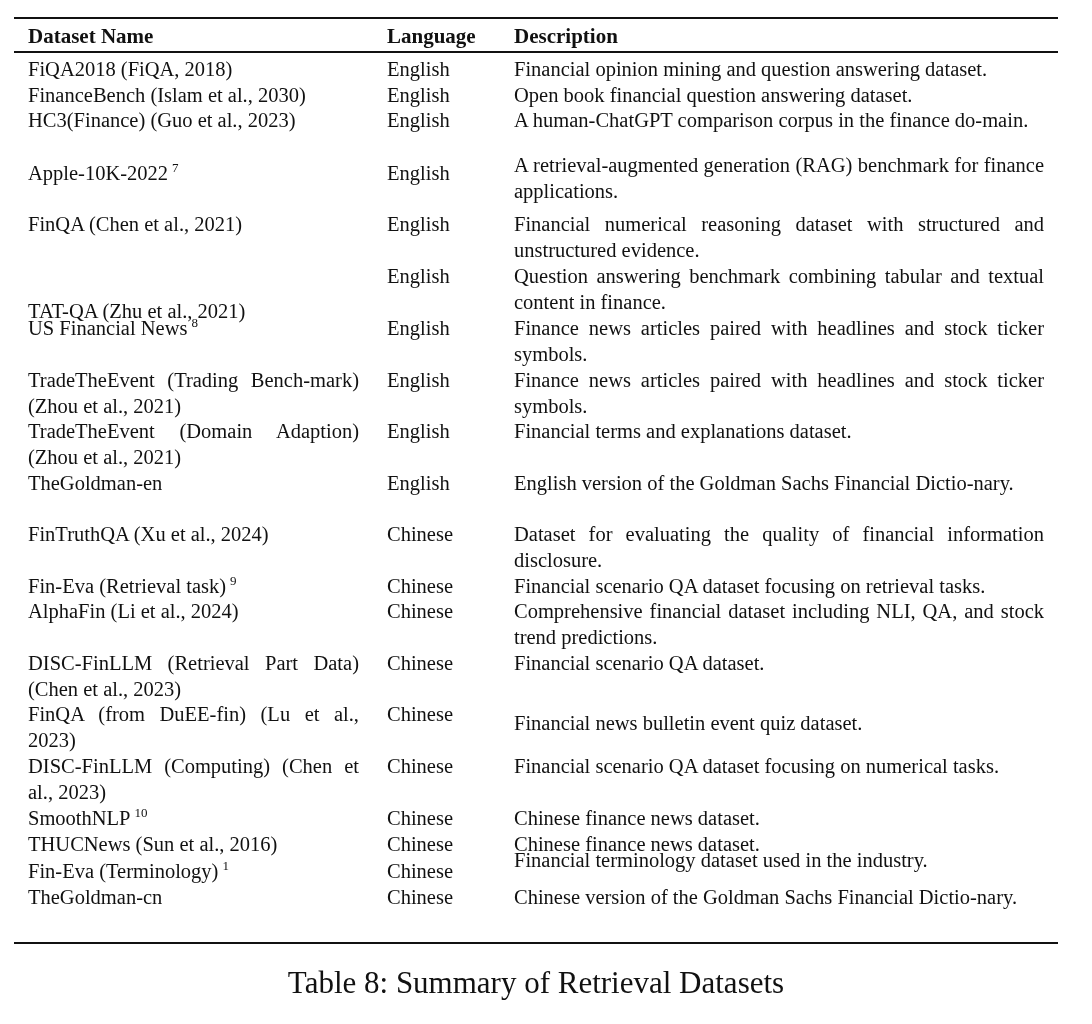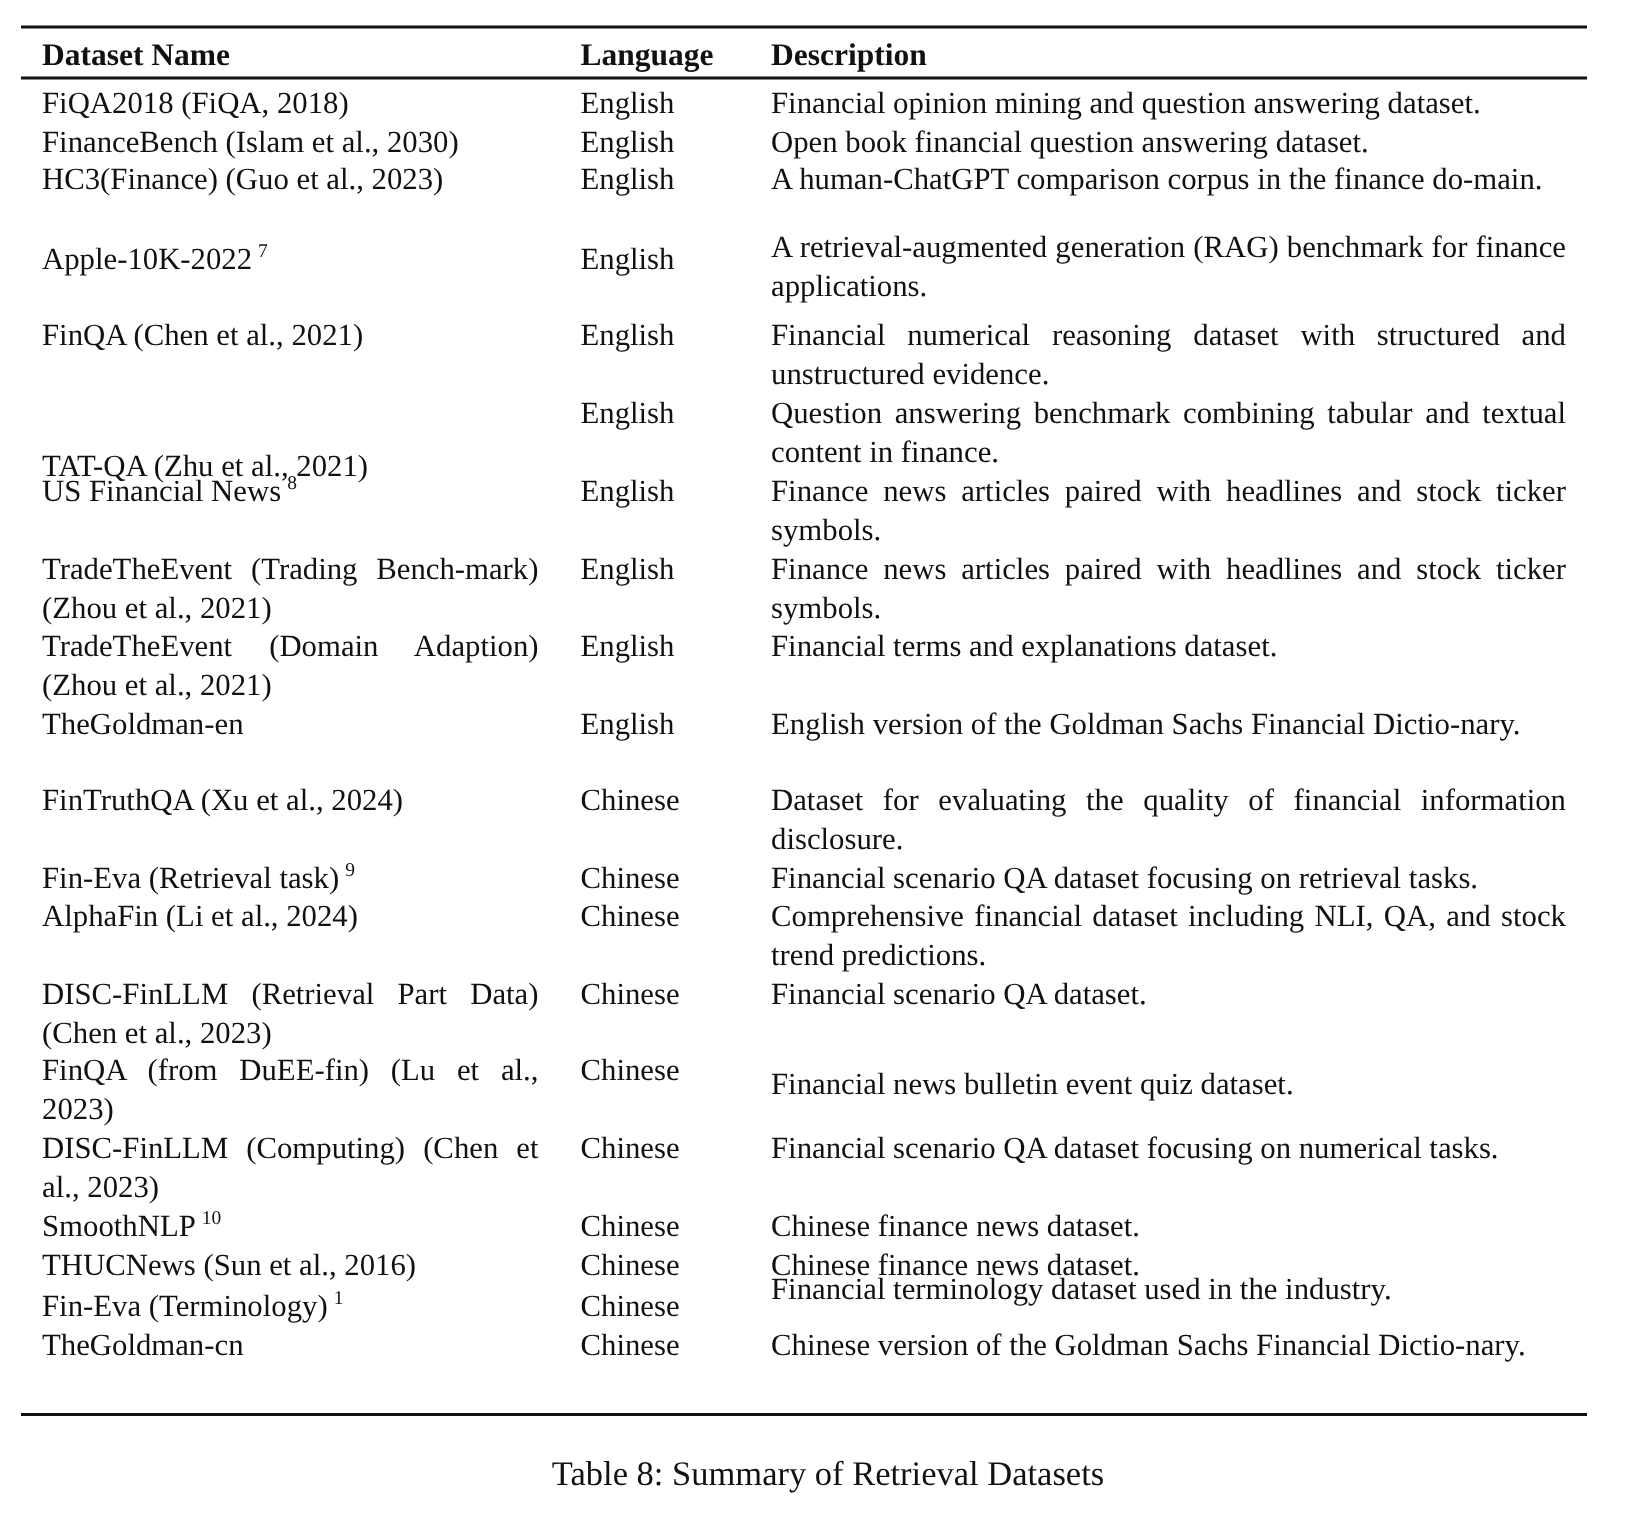--- a/index.html
+++ b/index.html
@@ -14,21 +14,21 @@
   .hdr { position: absolute; top: 23px; font-weight: bold; font-size: 21px; line-height: 26px; }
   .cell {
     position: absolute; font-size: 20.5px; line-height: 25.6px;
   }
   .c-name { left: 28px; width: 331px; text-align: justify; text-align-last: left; }
   .c-lang { left: 387px; width: 110px; }
   .c-desc { left: 514px; width: 530px; text-align: justify; text-align-last: left; }
   sup { font-size: 13px; vertical-align: 0; position: relative; top: -8px; margin-left: 4px; }
   .caption {
     position: absolute; top: 968px; left: 0; width: 1072px; text-align: center;
-    font-size: 23px; line-height: 30px; margin-left: 16px;
+    font-size: 31px; line-height: 30px;
   }
 </style>
 </head>
 <body>
 
 <div class="rule thick" style="top:17px;"></div>
 <div class="hdr" style="left:28px;">Dataset Name</div>
 <div class="hdr" style="left:387px;">Language</div>
 <div class="hdr" style="left:514px;">Description</div>
 <div class="rule thin" style="top:51px;"></div>

